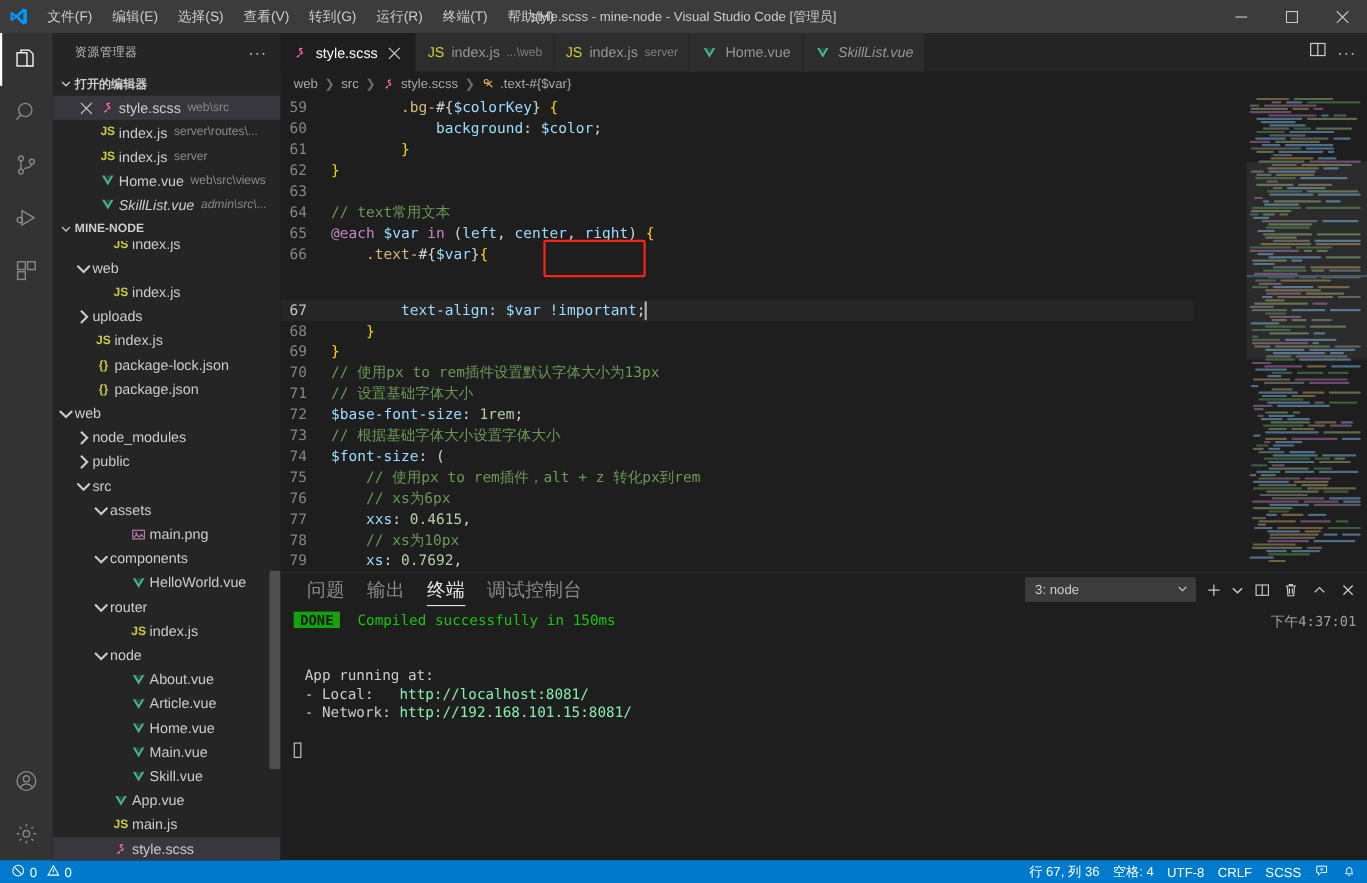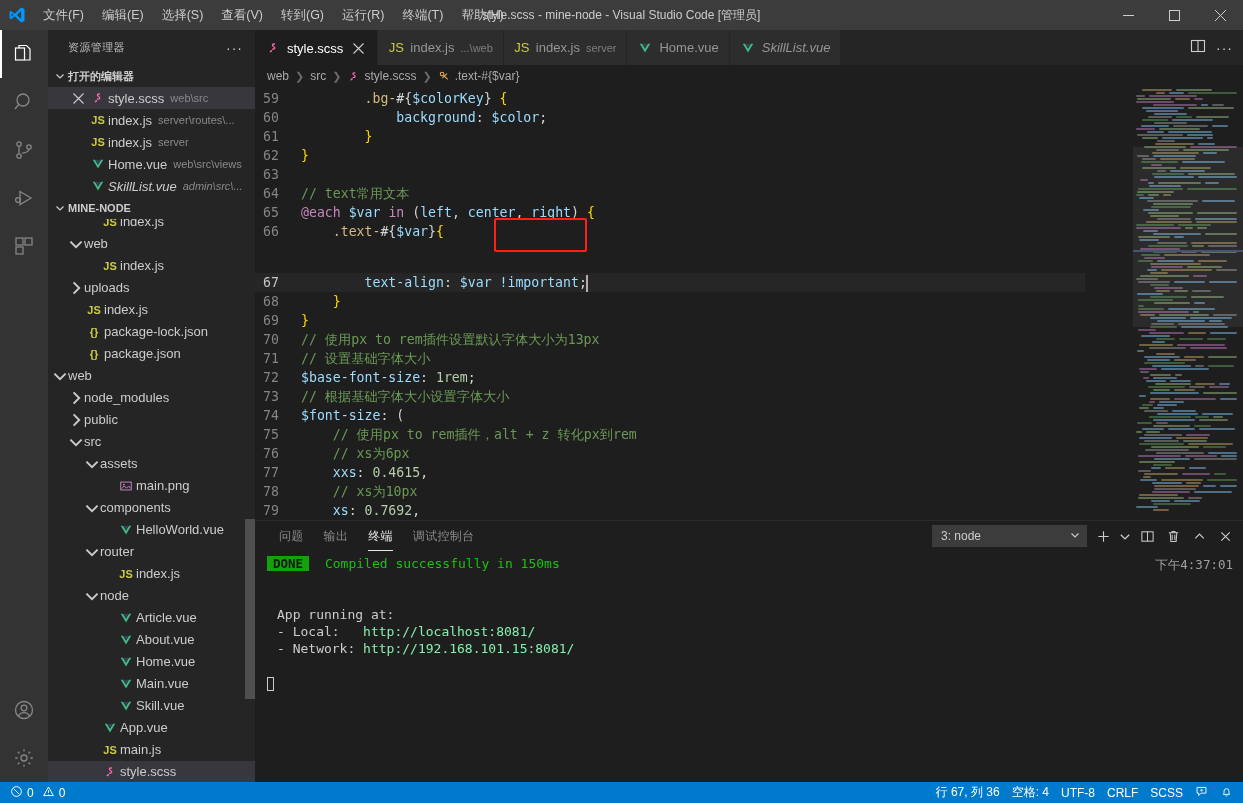--- a/index.html
+++ b/index.html
@@ -154,21 +154,21 @@
     width: 110px; flex: 0 0 110px; background:#1e1e1e; position: relative; overflow:hidden;
   }
   .mm-line { position:absolute; height:2px; border-radius:1px; }
   .mm-slider { position:absolute; left:0; right:0; background:#ffffff0f; }
   .mm-cur { position:absolute; left:0; right:0; height:2px; background:#3a4a6b; }
 
   
   .panel { height: 270px; flex: 0 0 270px; background: #1e1e1e; display: flex; flex-direction: column; border-top:1px solid #2b2b2b;}
   .panel-head { height: 30px; display: flex; align-items: center; flex: 0 0 30px; padding-left: 14px; }
   .ptab {
-    font-size: 12px; color: #8a8a8a; padding: 0 10px; height: 30px;
+    font-size: 17px; color: #8a8a8a; padding: 0 10px; height: 30px;
     display: flex; align-items: center; cursor: pointer; position: relative;
     letter-spacing: .3px;
   }
   .ptab.active { color: #e7e7e7; }
   .ptab.active::after {
     content:''; position:absolute; left: 10px; right: 10px; bottom: 0; height: 1px; background: #e7e7e7;
   }
   .panel-actions { margin-left: auto; display: flex; align-items: center; gap: 6px; padding-right: 8px; color:#cccccc;}
   .term-select {
     background: #3c3c3c; color: #cccccc; font-size: 12px; height: 22px;
@@ -528,32 +528,32 @@
             </div>
             <div class="row">
               <span class="ind" style="width:52px"></span>
               <span class="twisty-cell"></span>
               <span class="ficon">
                 <svg viewBox="0 0 16 16">
                   <path fill="#41b883" d="M2 3h2.6L8 8.8 11.4 3H14L8 13.2z"></path>
                   <path fill="#35495e" d="M5.3 3h1.9L8 4.4 8.8 3h1.9L8 7.6z"></path>
                 </svg>
               </span>
-              <span class="fname">Article.vue</span>
+              <span class="fname">About.vue</span>
             </div>
             <div class="row">
               <span class="ind" style="width:52px"></span>
               <span class="twisty-cell"></span>
               <span class="ficon">
                 <svg viewBox="0 0 16 16">
                   <path fill="#41b883" d="M2 3h2.6L8 8.8 11.4 3H14L8 13.2z"></path>
                   <path fill="#35495e" d="M5.3 3h1.9L8 4.4 8.8 3h1.9L8 7.6z"></path>
                 </svg>
               </span>
-              <span class="fname">About.vue</span>
+              <span class="fname">Article.vue</span>
             </div>
             <div class="row">
               <span class="ind" style="width:52px"></span>
               <span class="twisty-cell"></span>
               <span class="ficon">
                 <svg viewBox="0 0 16 16">
                   <path fill="#41b883" d="M2 3h2.6L8 8.8 11.4 3H14L8 13.2z"></path>
                   <path fill="#35495e" d="M5.3 3h1.9L8 4.4 8.8 3h1.9L8 7.6z"></path>
                 </svg>
               </span>

